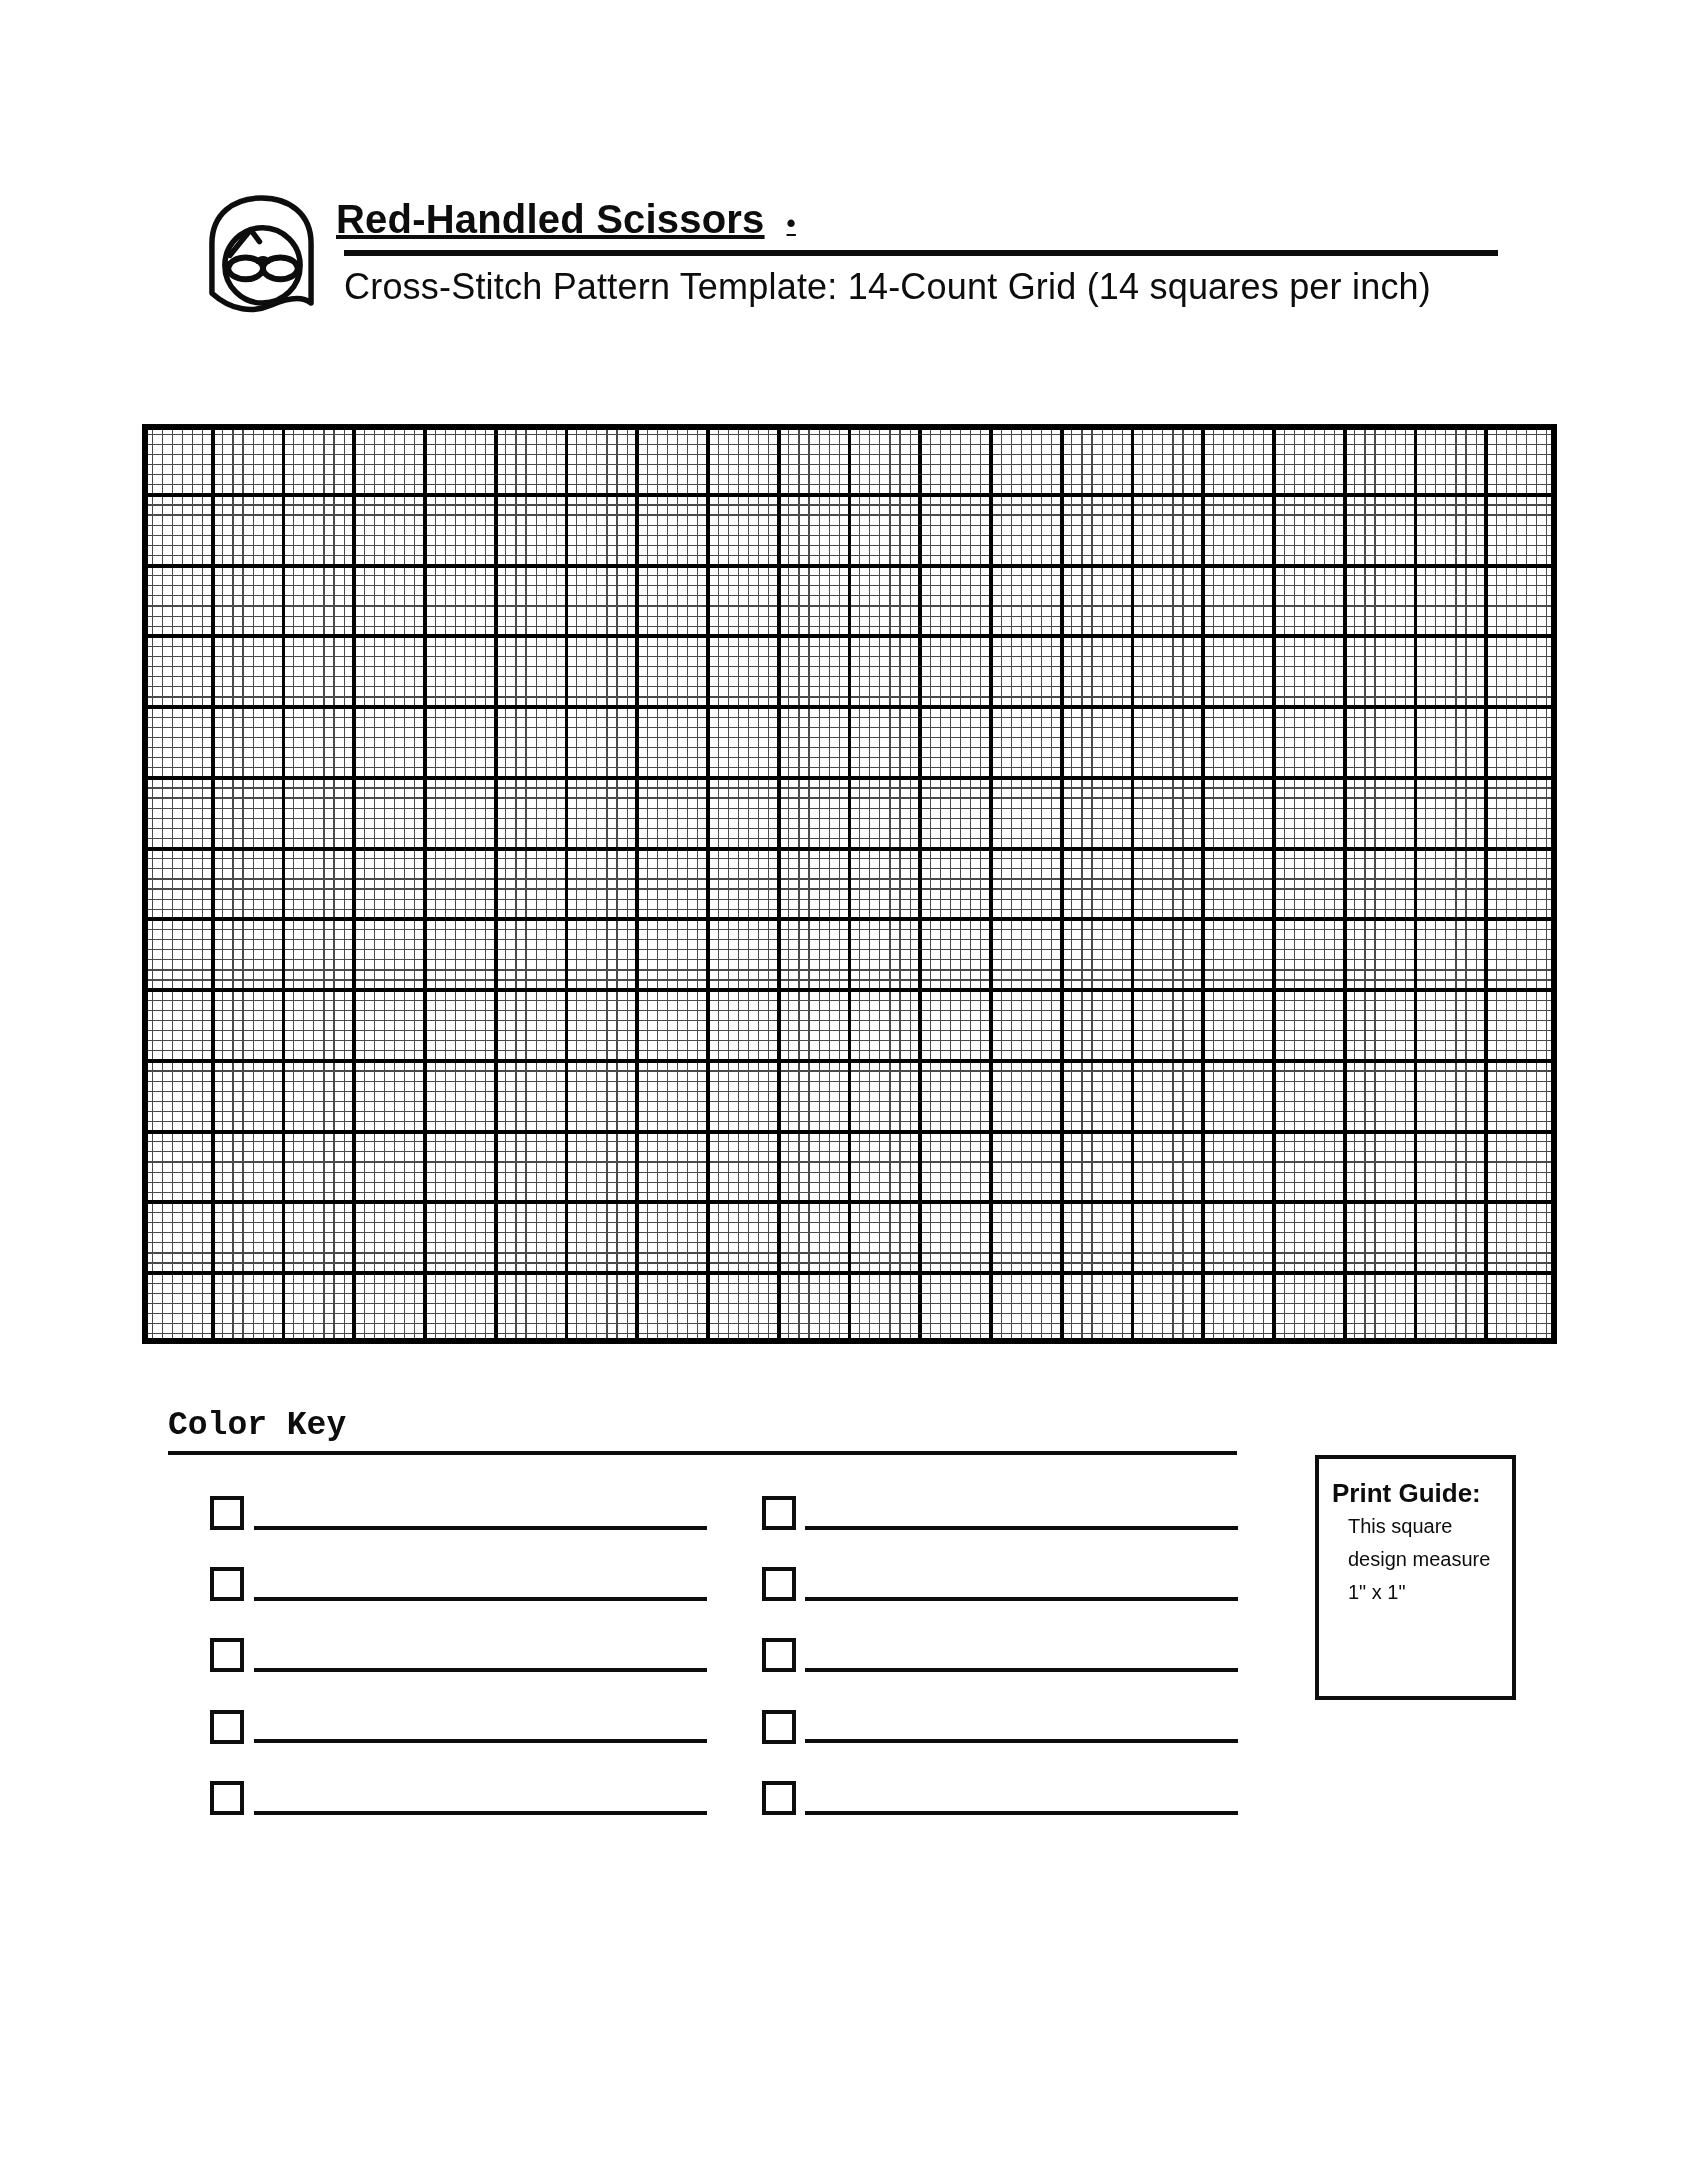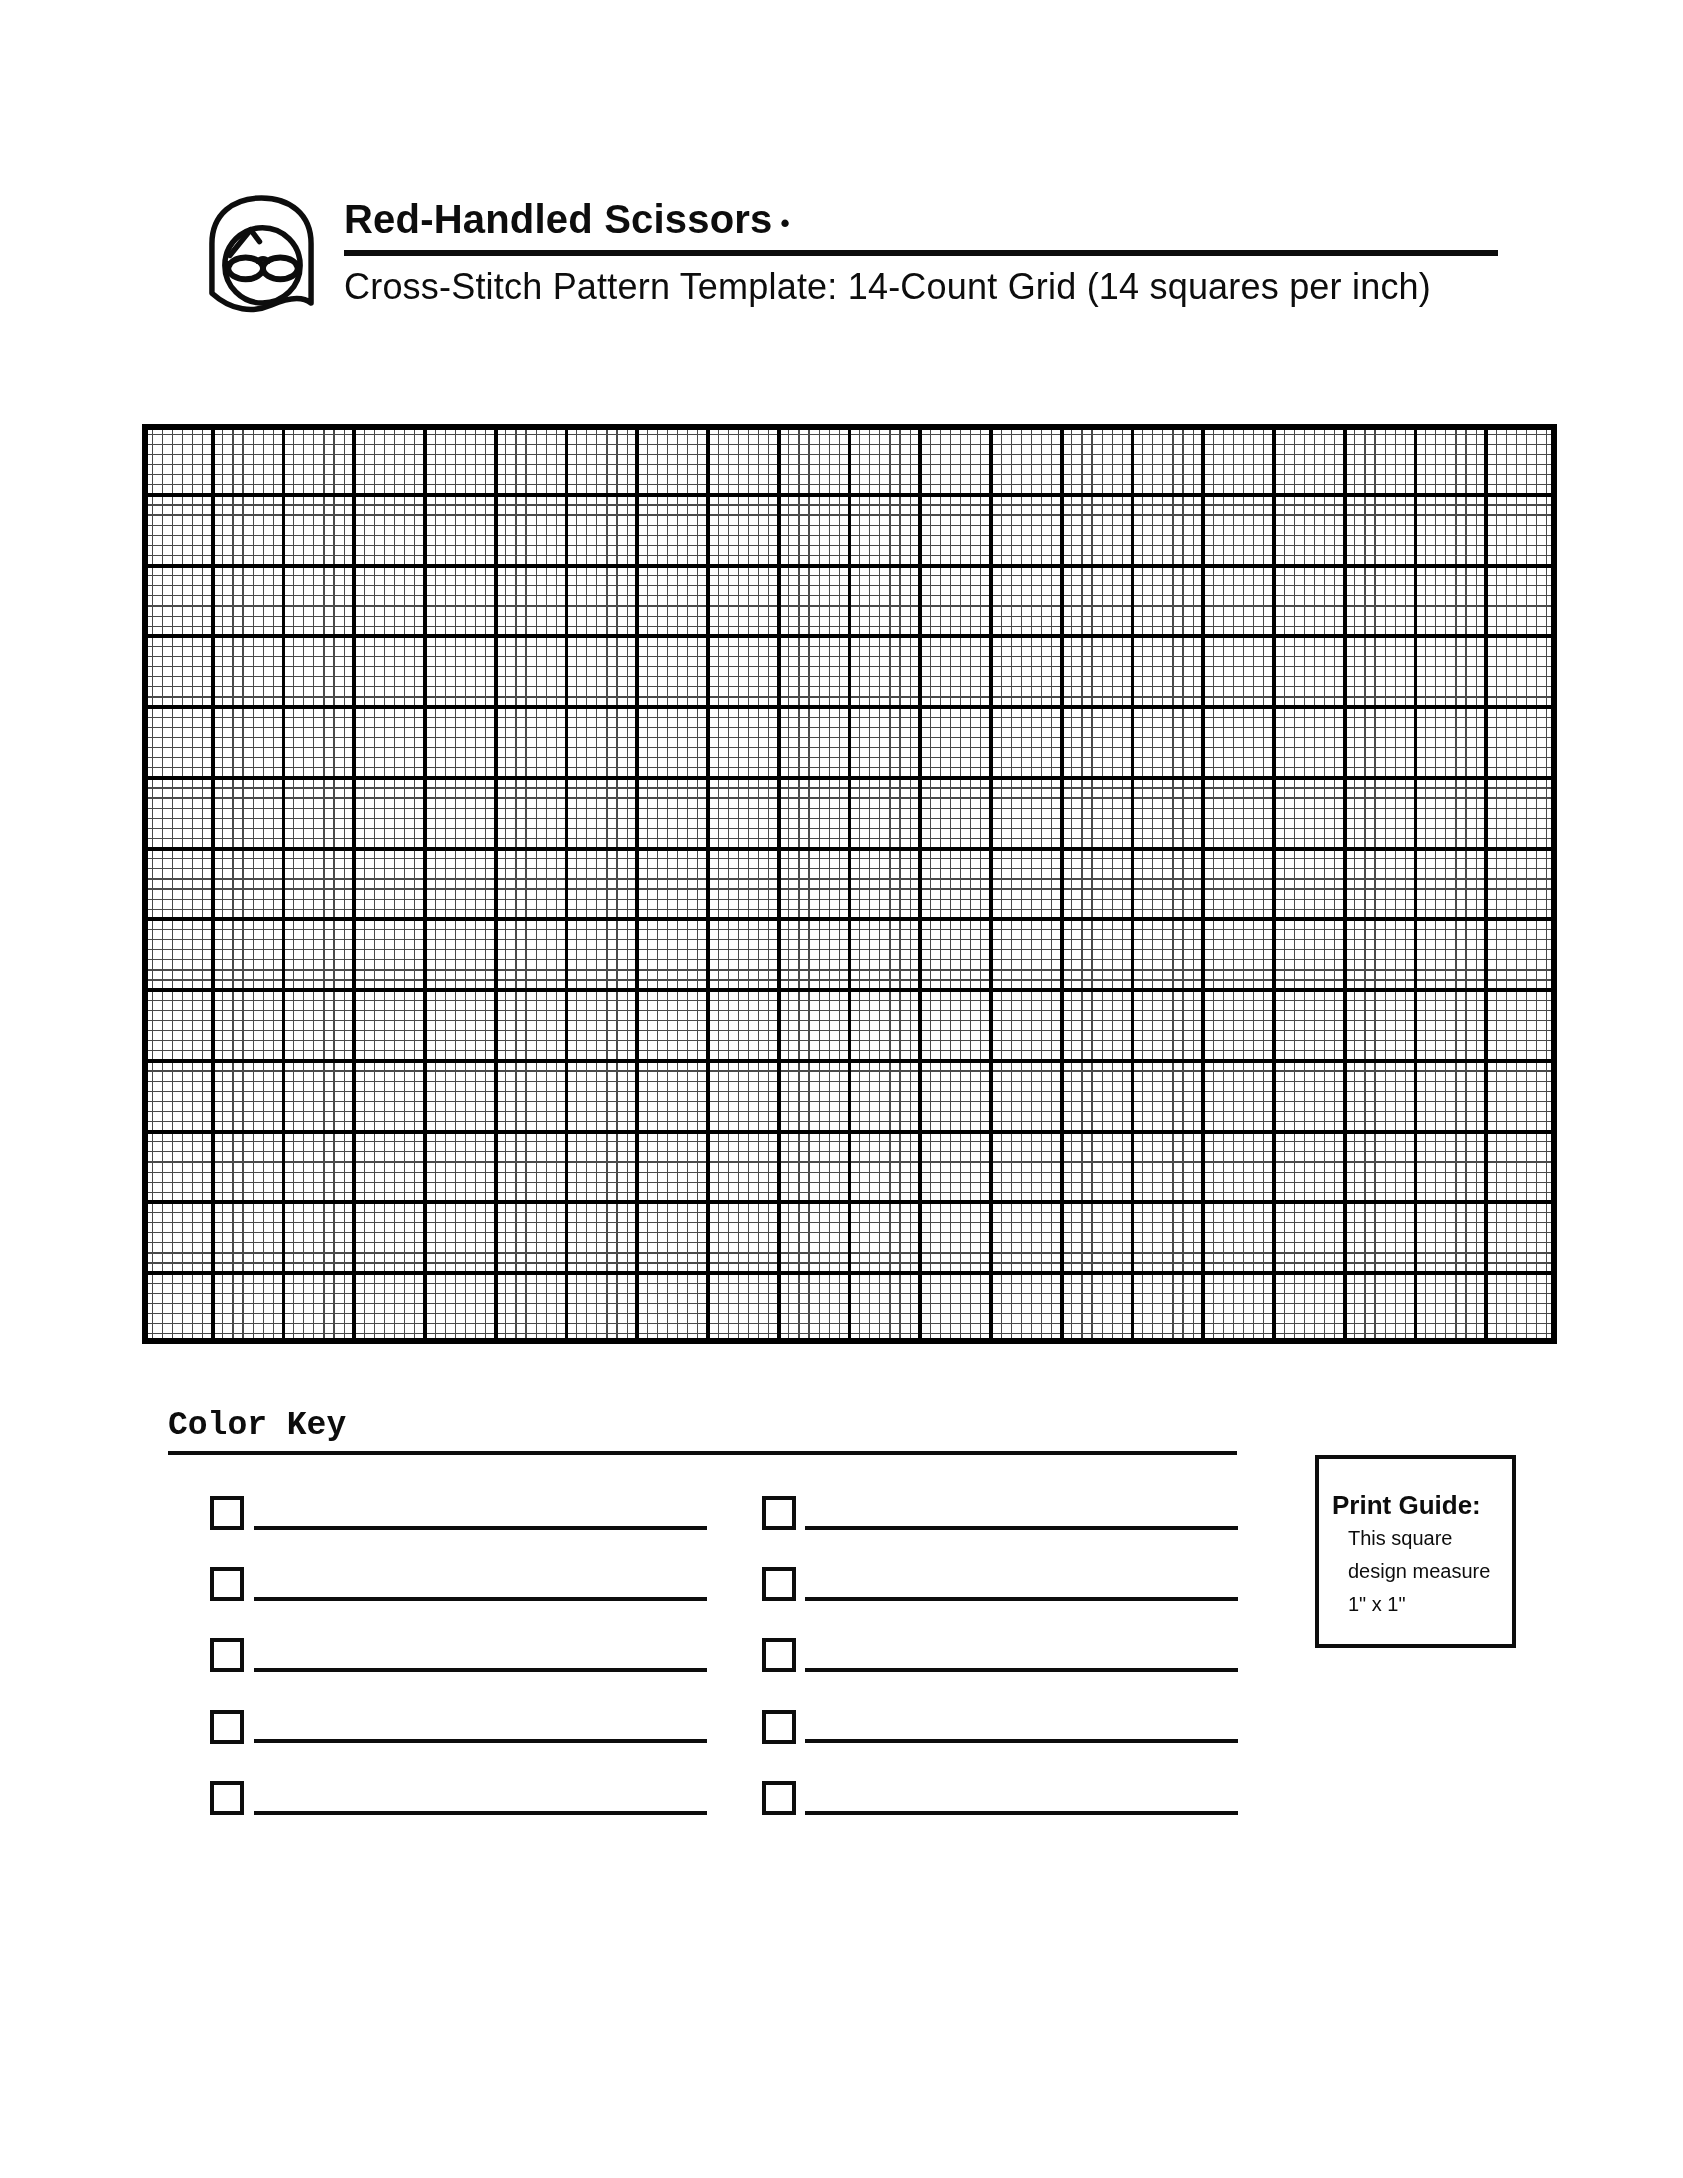--- a/index.html
+++ b/index.html
@@ -7,45 +7,45 @@
     position:relative;
     width:1683px;height:2178px;
     background:#ffffff;
     font-family:"Liberation Sans", sans-serif;
     color:#0d0d0d;
     overflow:hidden;
   }
   
   .logo{position:absolute;left:204px;top:192px;width:115px;height:123px;}
   .brand-row{
-    position:absolute;left:344px;top:197px;
-    display:flex;align-items:center;gap:8px;
-    font-size:40px;font-weight:bold;letter-spacing:0.2px;white-space:nowrap;
+    position:absolute;left:336px;top:197px;
+    display:flex;align-items:center;gap:22px;
+    font-size:40px;font-weight:bold;letter-spacing:0.2px;white-space:nowrap;text-decoration:underline;
   }
   .brand-bullet{font-size:26px;line-height:1;transform:translateY(3px);}
   .title-rule{position:absolute;left:344px;top:250px;width:1154px;height:6px;background:#0d0d0d;}
   .subtitle{
     position:absolute;left:344px;top:266px;
     font-size:36px;letter-spacing:0.2px;white-space:nowrap;
   }
   
   .grid-wrap{position:absolute;left:142px;top:424px;width:1415px;height:920px;}
   
   .ck-title{position:absolute;left:168px;top:1407px;font-size:33px;font-weight:bold;font-family:Liberation Mono, monospace;}
   .ck-rule{position:absolute;left:168px;top:1451px;width:1069px;height:4px;background:#0d0d0d;}
   .ck-box{
     position:absolute;width:34px;height:34px;box-sizing:border-box;
     border:4px solid #0d0d0d;background:#fff;
   }
   .ck-line{position:absolute;height:4px;background:#0d0d0d;}
   
   .print-guide{
-    position:absolute;left:1315px;top:1455px;width:201px;height:193px;
+    position:absolute;left:1315px;top:1455px;width:201px;height:245px;
     box-sizing:border-box;border:4px solid #0d0d0d;background:#fff;
-    padding:30px 6px 0 13px;
+    padding:18px 6px 0 13px;
   }
   .pg-title{font-size:26px;font-weight:bold;line-height:33px;}
   .pg-line{font-size:20px;line-height:33px;margin-left:16px;}
   
   .footer{position:absolute;left:170px;top:1909px;font-size:29px;font-weight:bold;line-height:34px;white-space:nowrap;}
 </style>
 </head>
 <body>
 
 <div class="page">

